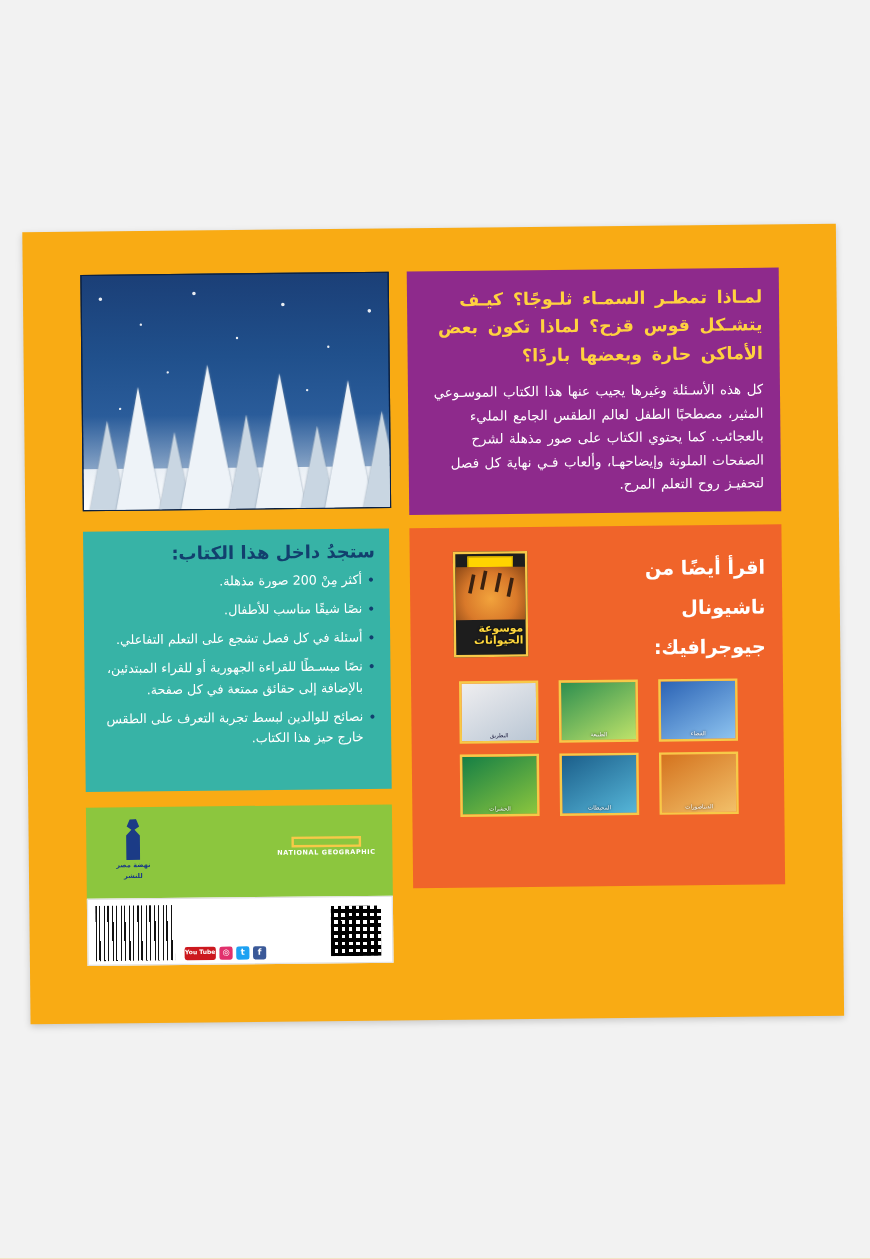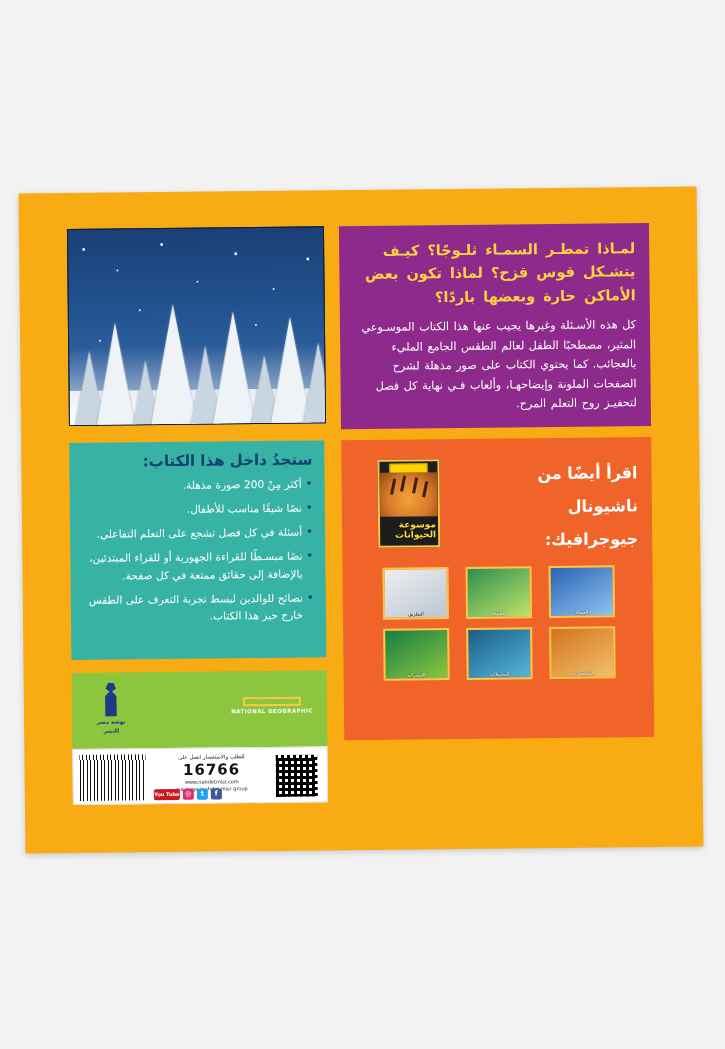--- a/index.html
+++ b/index.html
@@ -320,26 +320,20 @@
       <div class="nm">للنشر</div>
     </div>
     <div class="ng-logo">
       <div class="ng-rect"></div>
       <div class="ng-text">NATIONAL GEOGRAPHIC</div>
     </div>
   </div>
 
   <div class="whitebar">
     <div class="barcode"></div>
-    <div class="contact">
-      <div class="c1">للطلب والاستفسار اتصل على</div>
-      <div class="num">16766</div>
-      <div class="c2">www.nahdetmisr.com</div>
-      <div class="c2">our page /nahdet misr group</div>
-    </div>
     <div class="social">
       <i style="background:#3b5998">f</i>
       <i style="background:#1da1f2">t</i>
       <i style="background:#e1306c">◎</i>
       <div class="yt">You Tube</div>
     </div>
     <div class="qr"></div>
   </div>
 
 </div>

